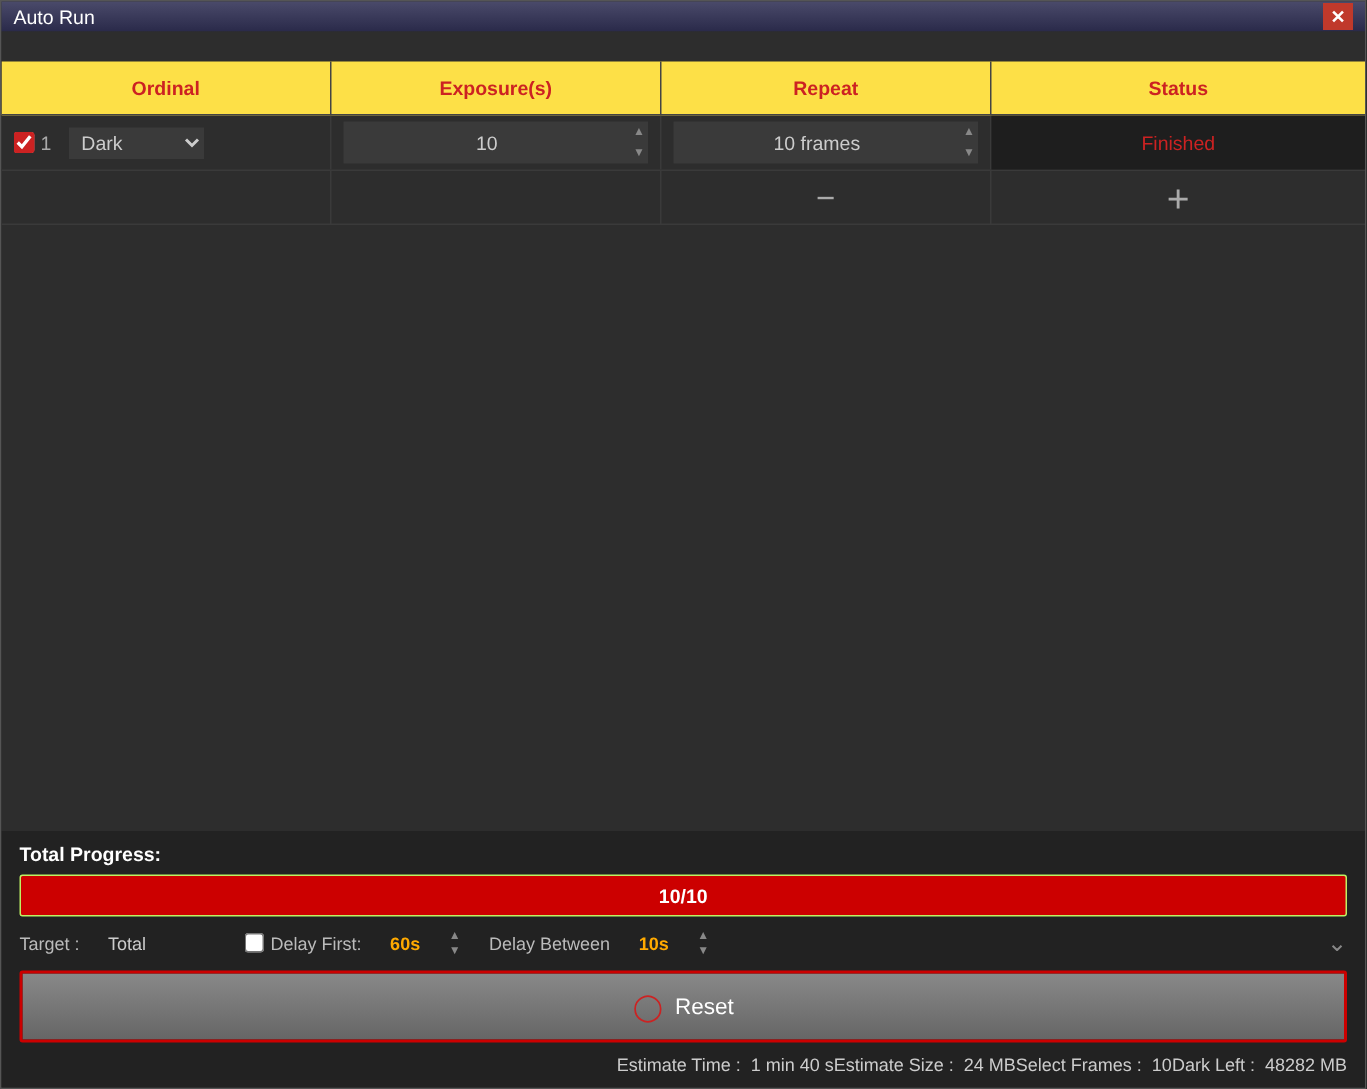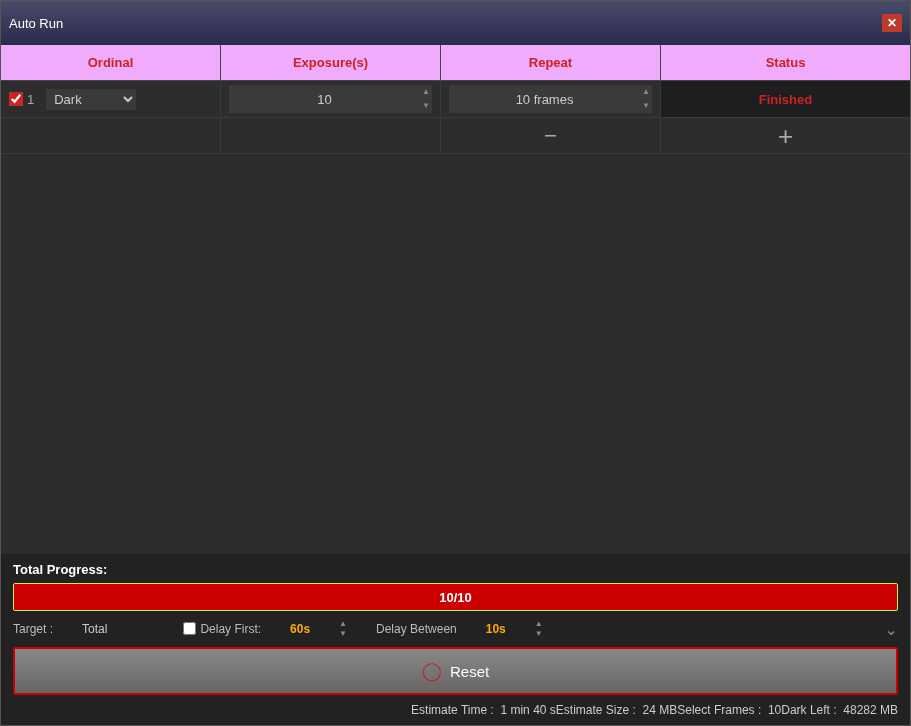--- a/index.html
+++ b/index.html
@@ -22,21 +22,21 @@
       width: 911px;
       height: 726px;
       background: #2d2d2d;
       border: 1px solid #555;
       display: flex;
       flex-direction: column;
     }
 
     .title-bar {
       background: linear-gradient(to bottom, #4a4a6a, #2a2a4a);
-      height: 44px;
+      height: 20px;
       display: flex;
       align-items: center;
       padding: 0 8px;
       justify-content: space-between;
       flex-shrink: 0;
     }
 
     .title-bar-title {
       color: #ffffff;
       font-size: 13px;
@@ -62,23 +62,24 @@
       display: flex;
       flex-direction: column;
       background: #2d2d2d;
       overflow: hidden;
     }
 
     
     .table-header {
       display: grid;
       grid-template-columns: 220px 220px 220px 1fr;
-      background: #f0abfc;
+      background: #fde047;
       border-bottom: 1px solid #444;
       flex-shrink: 0;
+      margin-top: 20px;
     }
 
     .table-header-cell {
       padding: 10px 8px;
       text-align: center;
       color: #cc2222;
       font-weight: bold;
       font-size: 13px;
       border-right: 1px solid #444;
     }
@@ -172,21 +173,21 @@
       cursor: pointer;
       line-height: 14px;
       padding: 0 2px;
     }
 
     .status-cell {
       display: flex;
       align-items: center;
       justify-content: center;
       color: #cc2222;
-      font-weight: bold;
+      font-weight: normal;
       font-size: 13px;
       background: #1e1e1e;
       height: 36px;
     }
 
     
     .action-row {
       display: grid;
       grid-template-columns: 220px 220px 220px 1fr;
       border-bottom: 1px solid #3a3a3a;
@@ -257,21 +258,21 @@
 
     .progress-bar-text {
       color: white;
       font-size: 13px;
       font-weight: bold;
     }
 
     .options-row {
       display: flex;
       align-items: center;
-      gap: 29px;
+      gap: 19px;
       margin-bottom: 8px;
       flex-wrap: wrap;
     }
 
     .options-label {
       color: #bbb;
       font-size: 12px;
     }
 
     .options-value {

